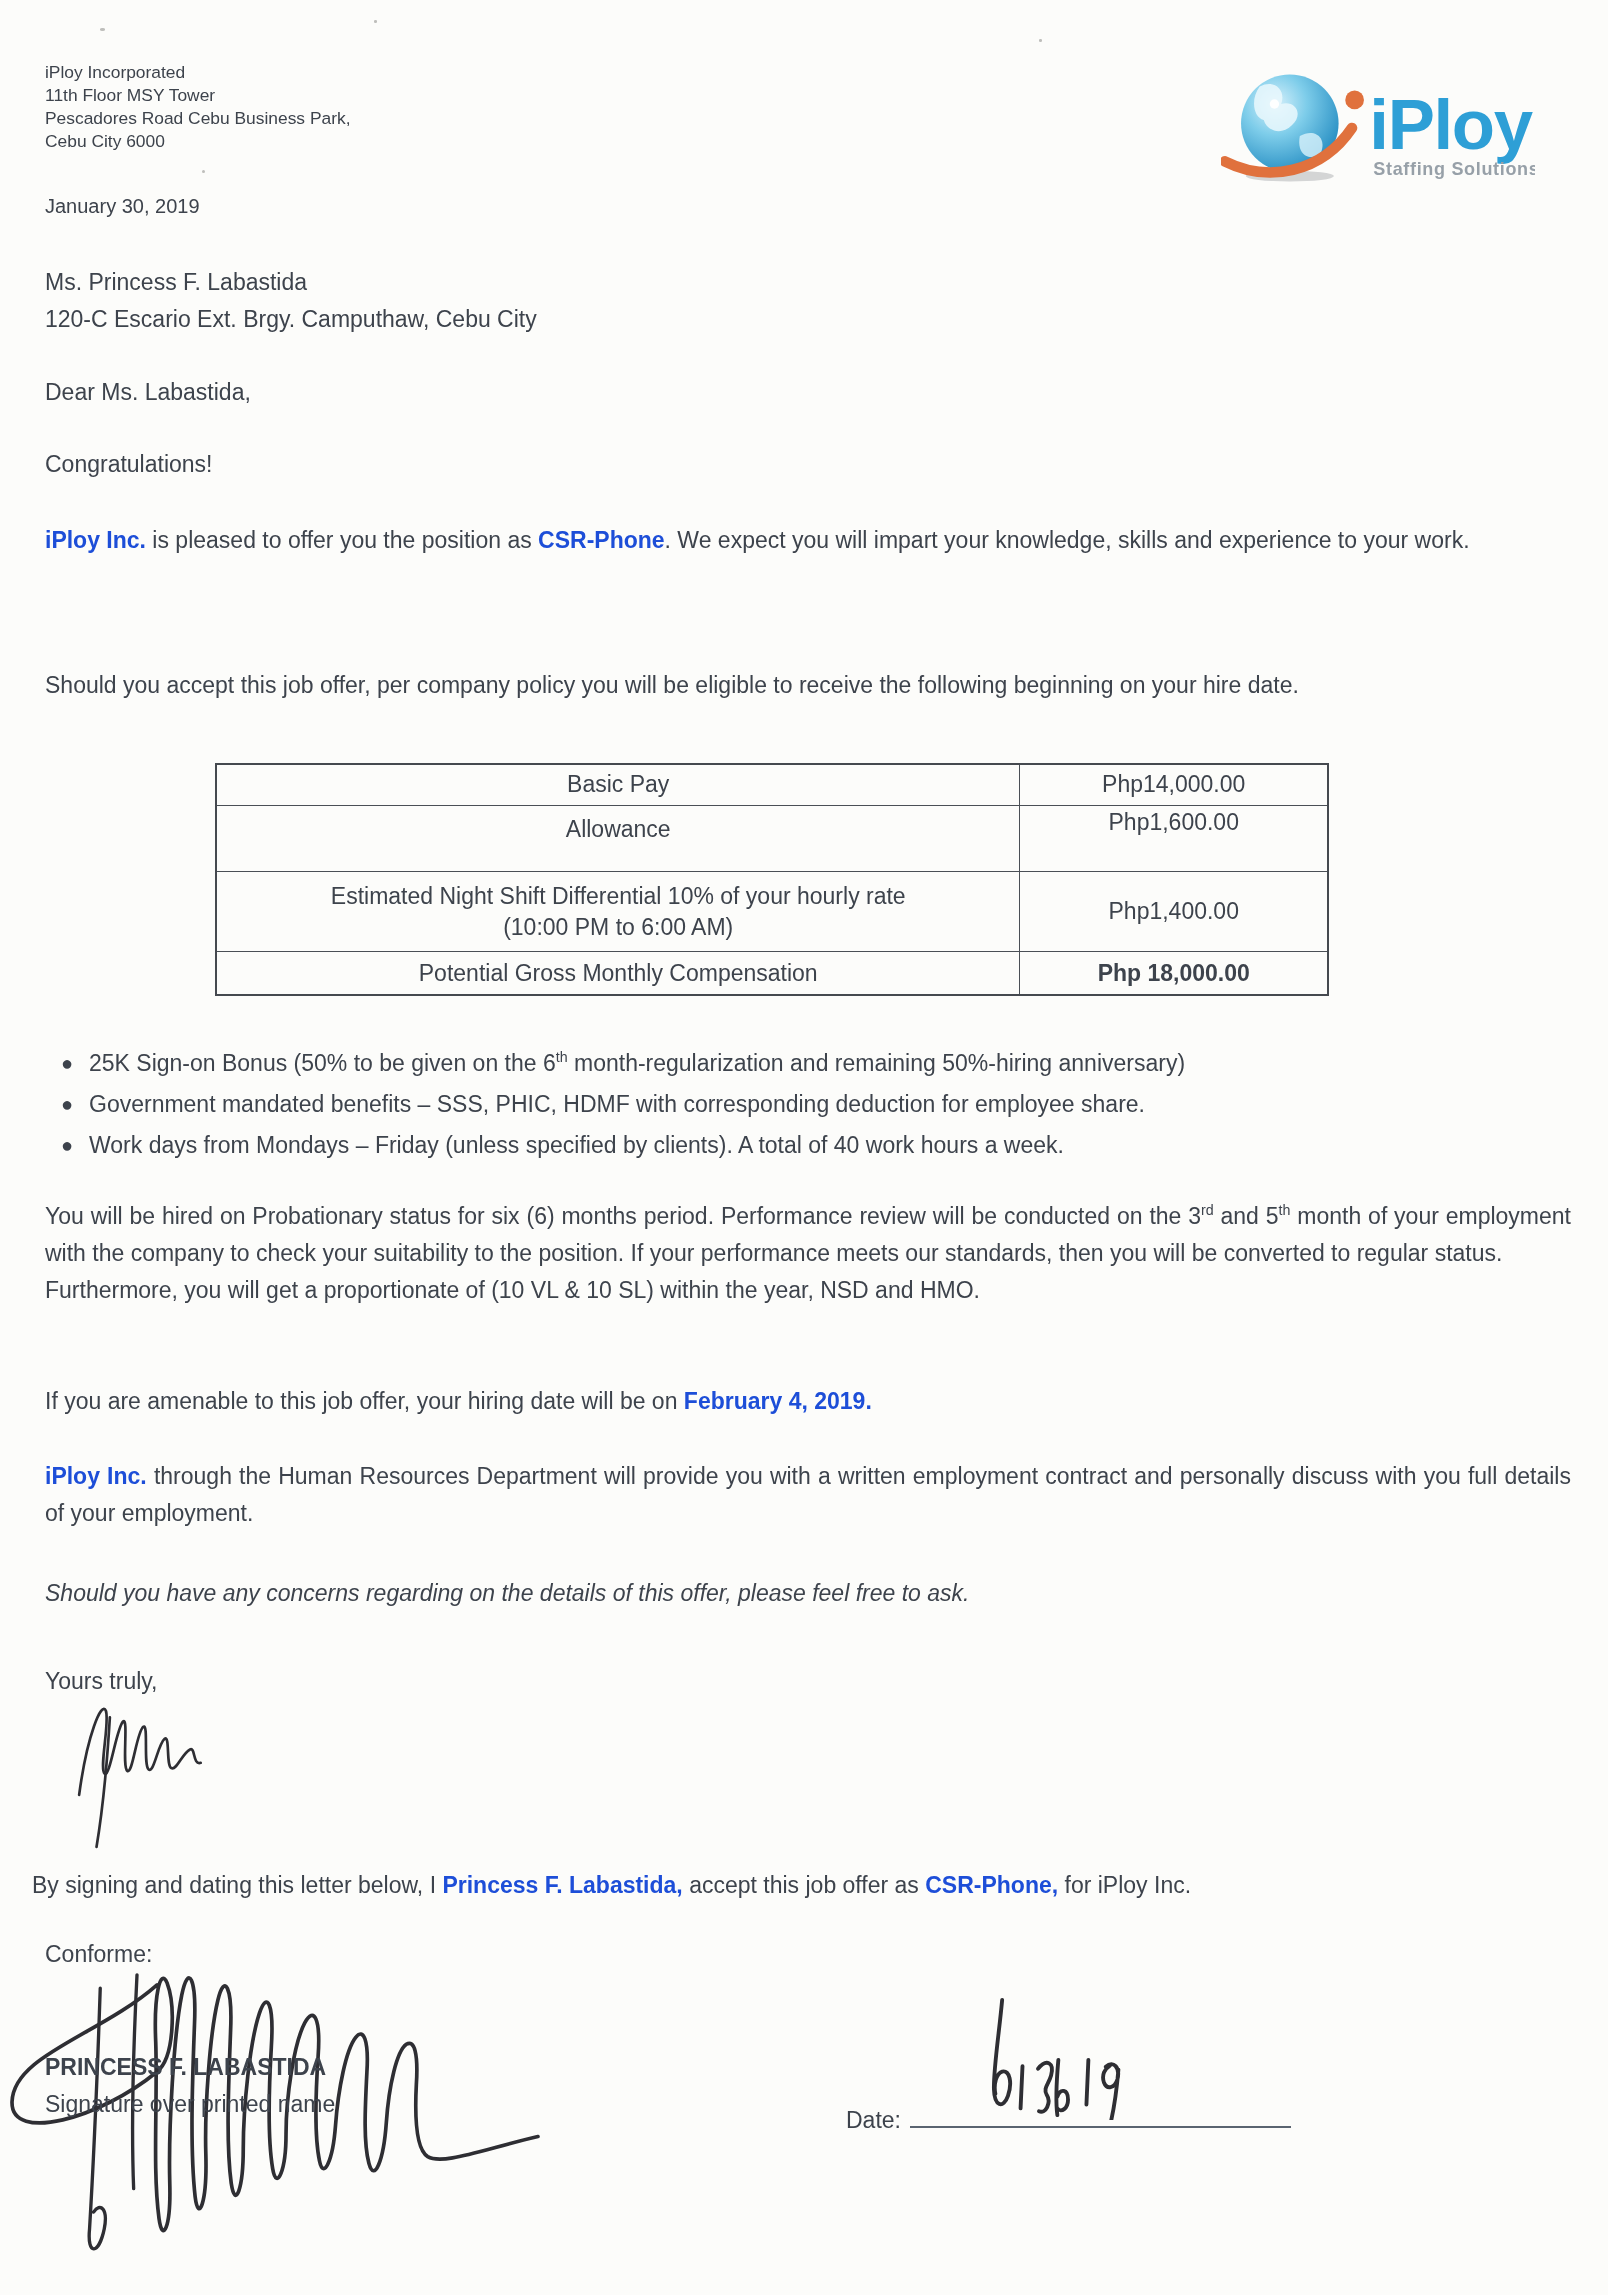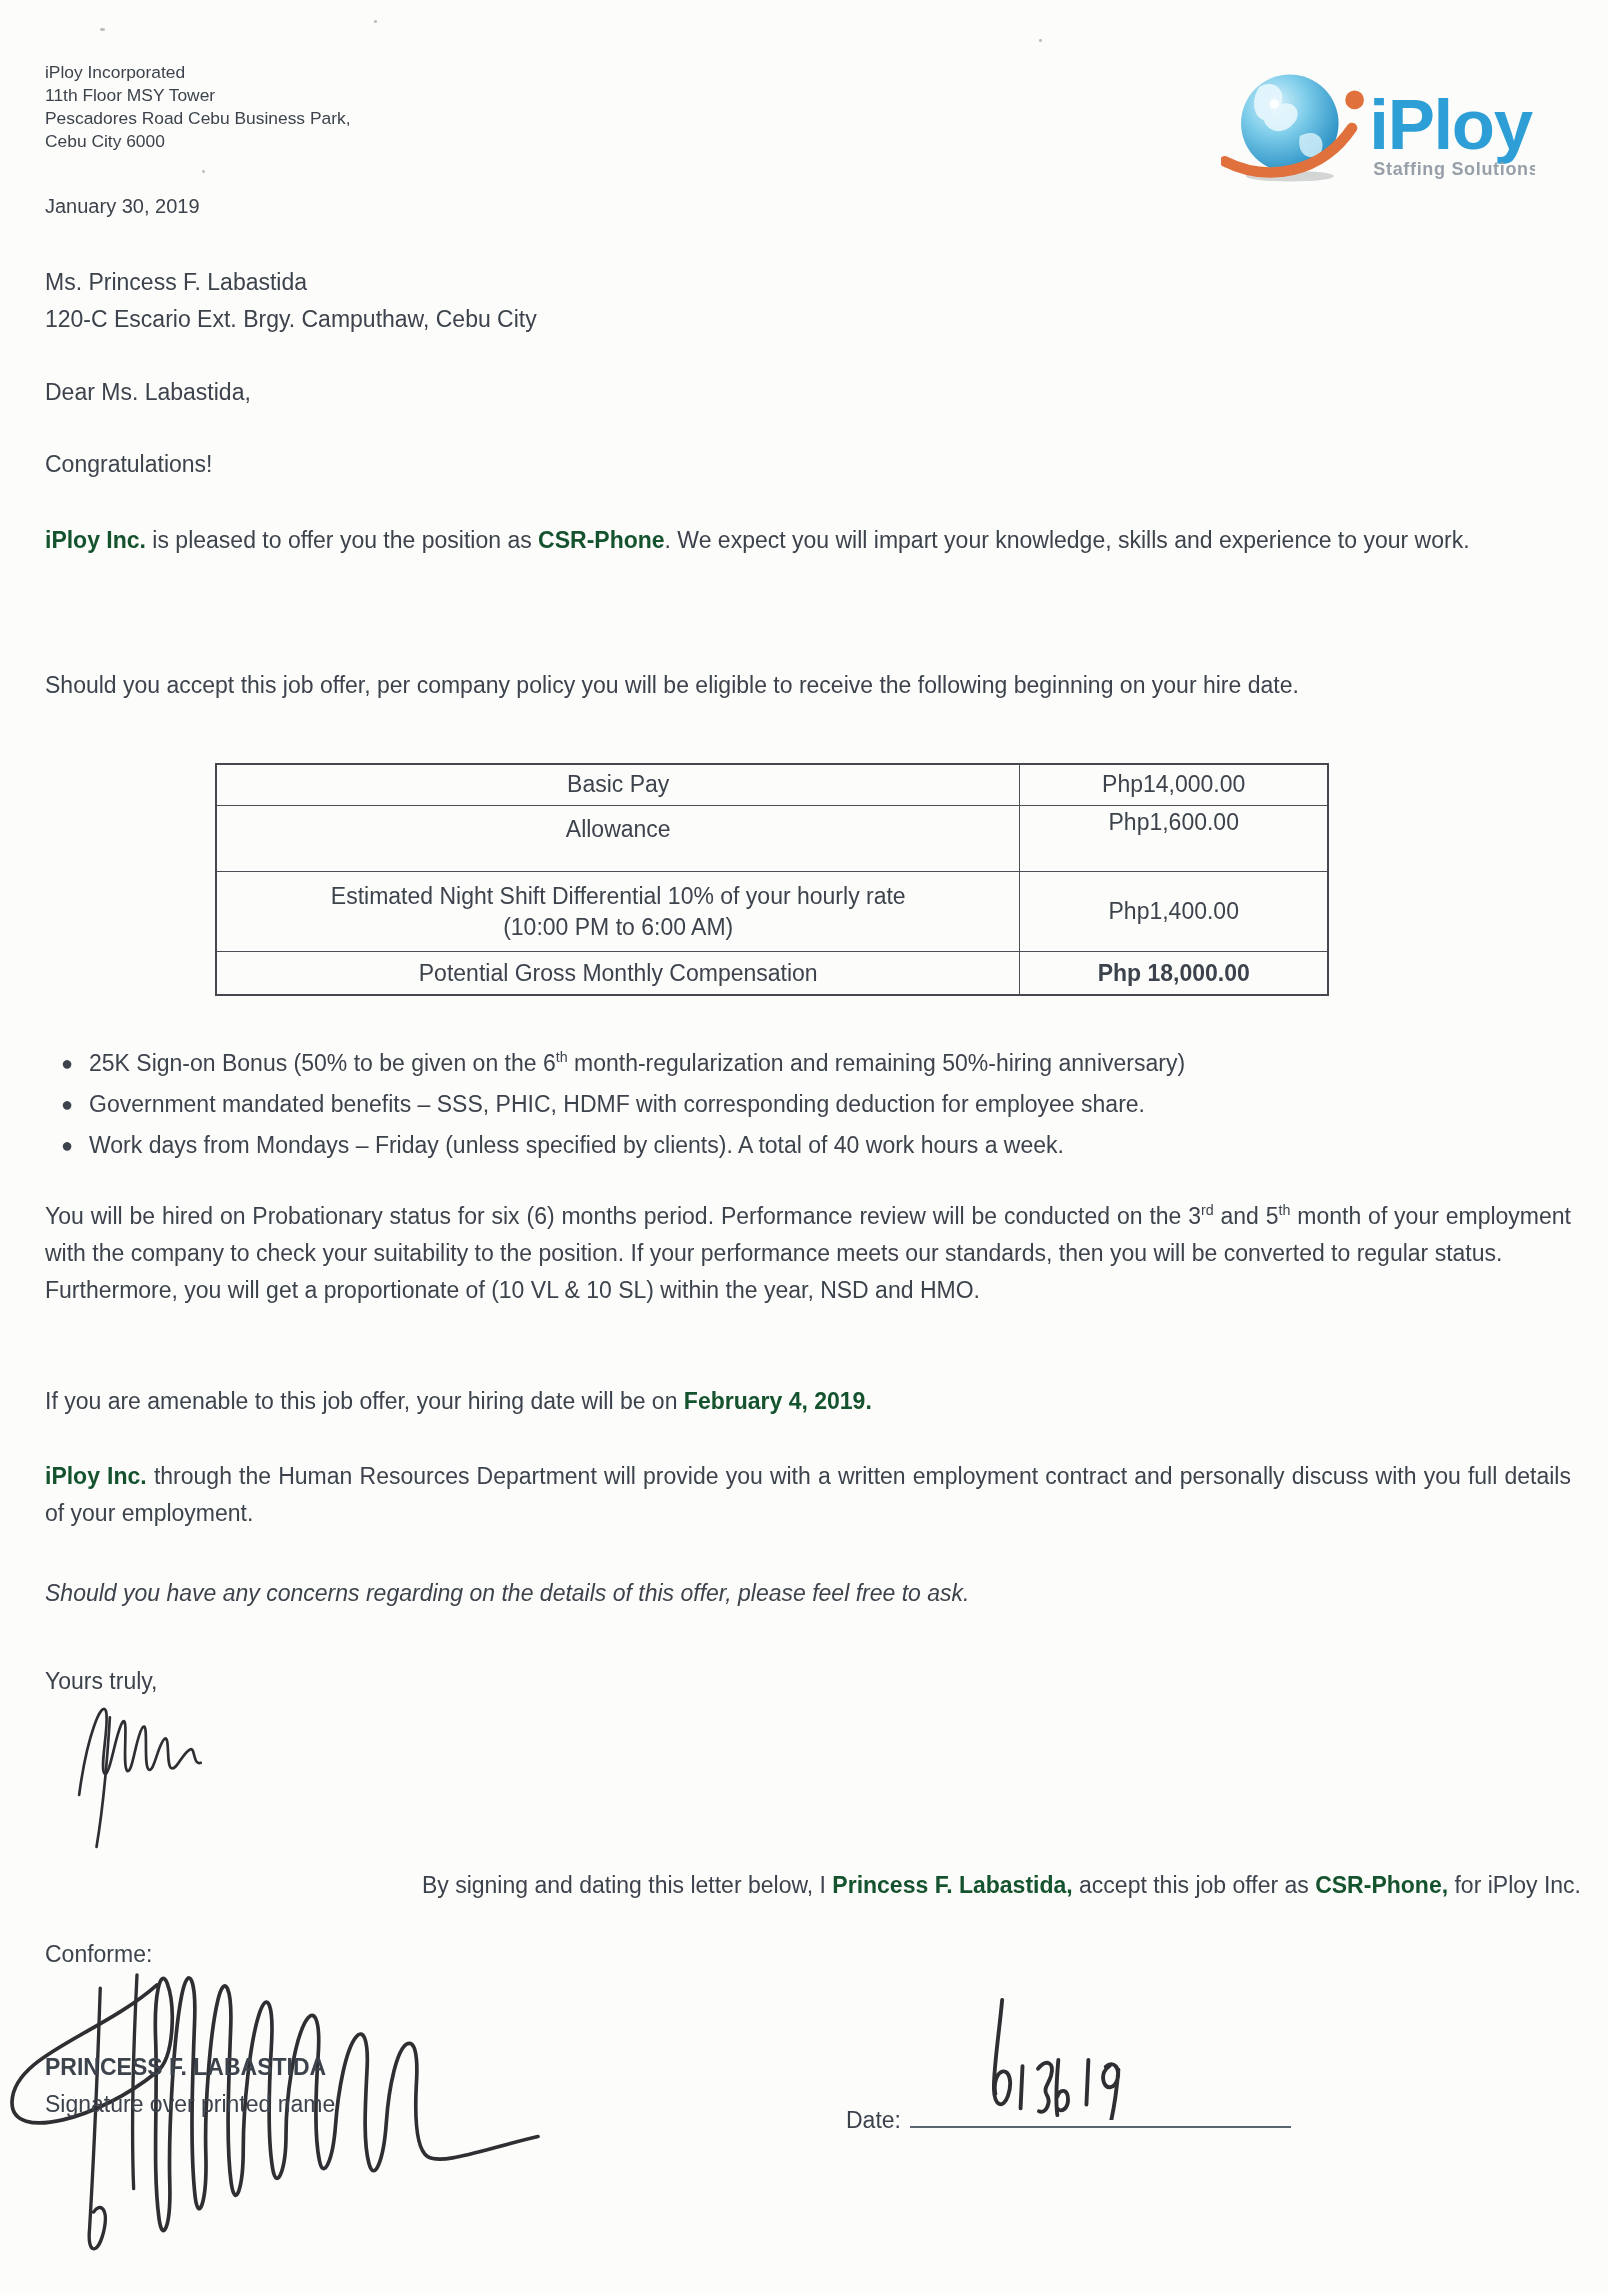--- a/index.html
+++ b/index.html
@@ -9,21 +9,21 @@
     background:#fcfcfa;
     font-family:"Liberation Sans",sans-serif;
     color:#3d434c;
     font-size:23px;
     line-height:1.6;
     overflow:hidden;
   }
   .abs{position:absolute;}
   .small{font-size:17.4px;line-height:1.32;}
   .justify{text-align:justify;}
-  b,strong{font-weight:bold;color:#14532d;}
+  b,strong{font-weight:bold;color:#1d4ed8;}
   sup{font-size:.62em;line-height:0;}
   
   table.comp{border-collapse:collapse;width:1114px;table-layout:fixed;}
   table.comp td{
     border:1.3px solid #4a4f55;
     text-align:center;vertical-align:middle;
     padding:1.3px 8px;line-height:1.35;
   }
   table.comp{border:2px solid #45494f;border-top-width:2.7px;}
   td.lbl{width:73%;margin-left:48px;}
@@ -155,21 +155,21 @@
   <div class="abs" style="left:45px;top:1663px;">Yours truly,</div>
 
   <div class="abs" style="left:67px;top:1688px;">
     <svg class="sig" width="214" height="167" viewBox="0 0 320 250">
       <path stroke-width="4" d="M18,160 C30,70 52,18 58,34 C64,50 48,120 56,128 C64,136 74,58 84,50 C92,44 82,118 90,124 C98,130 104,66 114,58 C122,52 114,116 122,122 C130,128 136,84 146,76 C154,70 148,116 156,120 C164,124 172,98 184,92 C192,88 188,116 200,112"></path>
       <path stroke-width="4" d="M64,44 C60,110 52,190 44,238"></path>
     </svg>
   </div>
 
 
-  <div class="abs" style="left:32px;top:1867px;width:1549px;text-align:right;">
+  <div class="abs" style="left:32px;top:1867px;width:1549px;">
     <span>By signing and dating this letter below, I </span><b>Princess F. Labastida,</b><span> accept this job offer as </span><b>CSR-Phone,</b><span> for iPloy Inc.</span>
   </div>
 
   <div class="abs" style="left:45px;top:1936px;">Conforme:</div>
 
   <div class="abs" style="left:0px;top:1948px;">
     <svg class="sig" width="548" height="321" viewBox="0 0 820 480">
       <path stroke-width="5.5" d="M235,55 C150,130 20,160 18,230 C16,292 150,255 235,185 C262,163 262,84 250,52 C240,28 230,70 233,140 C236,230 228,330 238,405 C243,442 256,420 254,350 C252,270 260,130 272,70 C282,22 294,45 291,115 C288,195 284,300 292,372 C297,412 310,382 308,308 C306,240 314,128 326,78 C336,36 348,58 345,125 C342,205 338,292 346,352 C352,392 364,360 364,300 C364,238 374,140 388,98 C400,62 410,84 406,148 C402,216 400,282 408,330 C414,365 428,332 428,278 C428,222 440,142 456,112 C470,86 480,106 476,162 C472,222 470,280 478,318 C484,348 498,318 502,266 C506,210 518,152 532,134 C544,118 552,138 549,186 C546,244 544,292 552,322 C560,352 574,318 578,262 C582,204 594,154 608,144 C620,136 626,158 623,204 C620,262 624,302 640,312 C662,325 720,302 805,282"></path>
       <path stroke-width="5" d="M150,60 C146,180 140,320 134,420 C130,462 148,458 156,420 C162,390 150,380 140,395"></path>
       <path stroke-width="5" d="M205,40 C200,140 196,260 200,360"></path>

